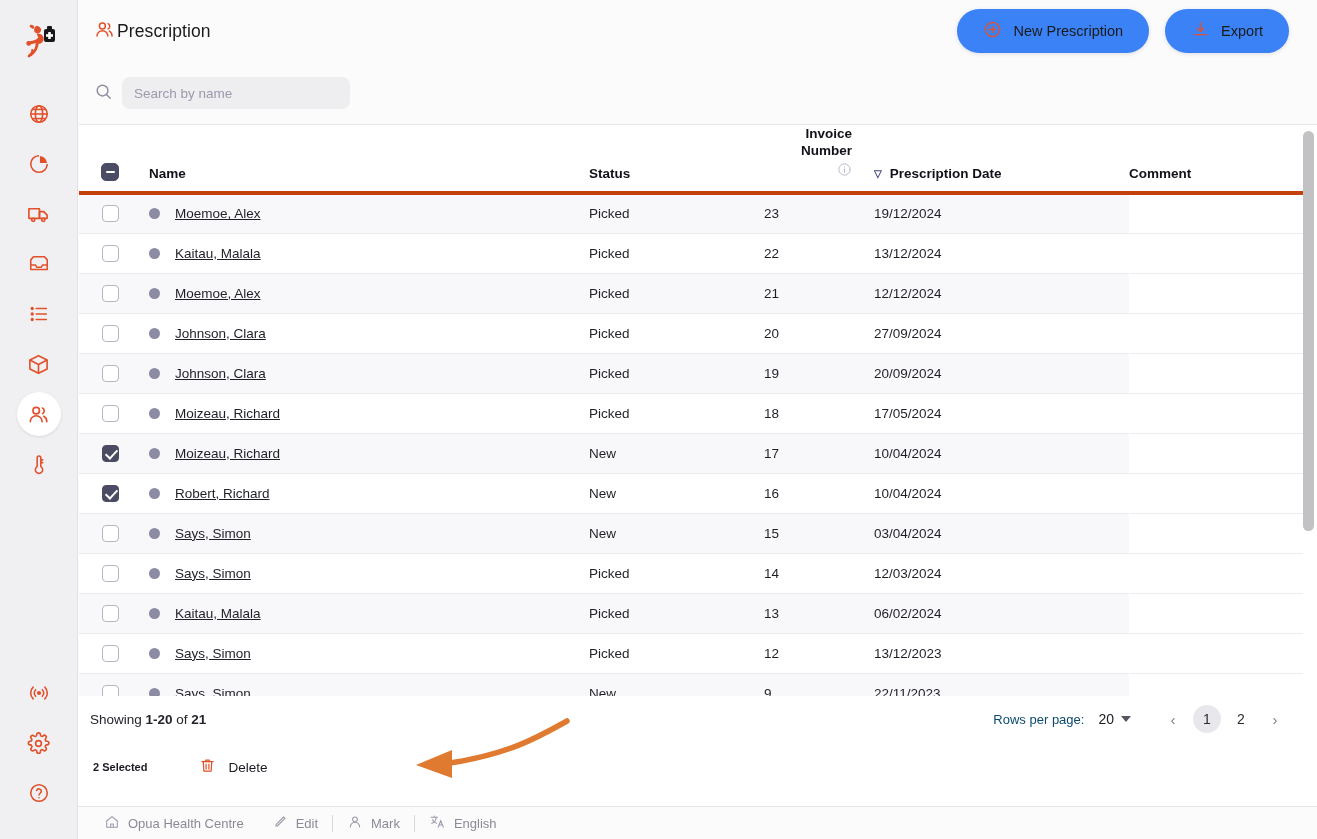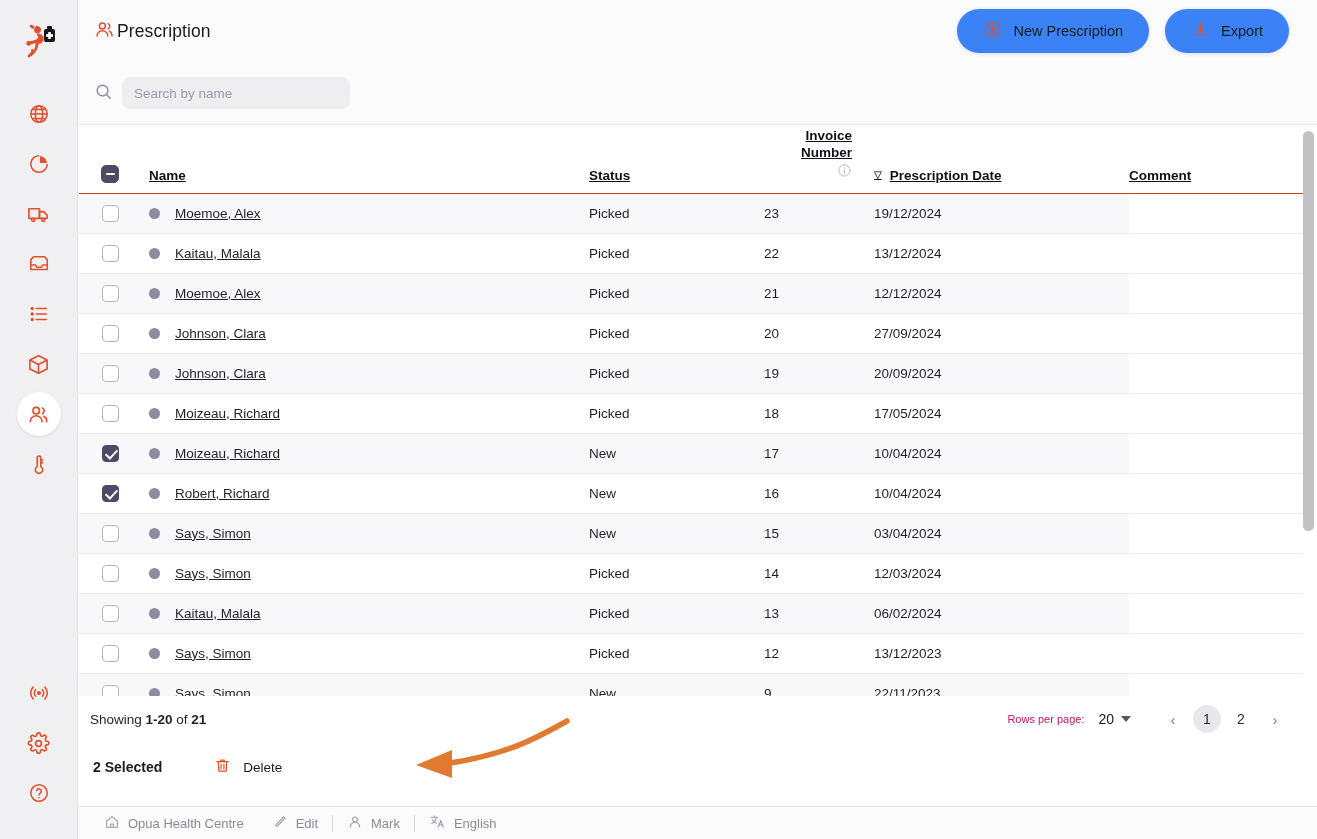--- a/index.html
+++ b/index.html
@@ -73,22 +73,21 @@
   col.c-chk   { width: 62px; }
   col.c-name  { width: 448px; }
   col.c-stat  { width: 175px; }
   col.c-inv   { width: 110px; }
   col.c-date  { width: 255px; }
   col.c-cmt   { width: 198px; }
 
   thead th {
     background: #ffffff; font-size: 13.5px; font-weight: bold; color: #11111a;
     vertical-align: bottom; padding: 0 0 10px 0; height: 68px;
-    border-bottom: 1px solid #c2410c;
-    text-decoration: underline;
+    border-bottom: 4px solid #c2410c;
   }
   th.h-name { text-align: left; padding-left: 8px; }
   th.h-stat { text-align: left; }
   th.h-inv  { text-align: right; padding-right: 22px; position: relative; }
   th.h-date { text-align: left; }
   th.h-cmt  { text-align: left; }
   .inv-head { display: flex; flex-direction: column; align-items: flex-end; line-height: 1.28; }
   .inv-info { margin-top: 2px; }
   .date-head { display: flex; align-items: center; gap: 8px; }
   .sort-tri { color: #3d4a7a; font-size: 10px; line-height: 1; }
@@ -129,31 +128,31 @@
     position: absolute; left: 0; top: 0; width: 11px; height: 400px;
     background: #c2c2c4; border-radius: 6px;
   }
 
   
   .footer { flex: 0 0 110px; background: #ffffff; position: relative; padding-left: 12px; }
   .footer-row1 { height: 46px; display: flex; align-items: center; }
   .showing { font-size: 13.5px; color: #24242c; }
   .showing b { font-weight: bold; }
   .pager { margin-left: auto; display: flex; align-items: center; gap: 14px; padding-right: 28px; }
-  .rpp-label { font-size: 11px; color: #be185d; }
+  .rpp-label { font-size: 13px; color: #0c4a6e; }
   .rpp-val { font-size: 14px; color: #1a1a22; display: flex; align-items: center; gap: 7px; cursor: pointer; }
   .caret { width: 0; height: 0; border-left: 5px solid transparent; border-right: 5px solid transparent;
            border-top: 6px solid #55555f; }
   .pages { display: flex; align-items: center; gap: 6px; margin-left: 14px; }
   .pg { min-width: 28px; height: 28px; border-radius: 50%; display: flex; align-items: center;
         justify-content: center; font-size: 14px; color: #2a2a33; cursor: pointer; }
   .pg.active { background: #e8e8ec; }
   .pg.arrow { color: #7b7b88; font-size: 15px; }
   .footer-row2 { height: 50px; display: flex; align-items: center; gap: 52px; padding-left: 3px; }
-  .selected-count { font-size: 14px; font-weight: bold; color: #1a1a22; }
+  .selected-count { font-size: 11px; font-weight: bold; color: #1a1a22; }
   .delete-btn { display: flex; align-items: center; gap: 12px; cursor: pointer; font-size: 13.5px; color: #1a1a22; }
 
   
   .annot { position: absolute; left: 312px; top: 706px; width: 200px; height: 80px; pointer-events: none; }
 
   
   .statusbar {
     flex: 0 0 33px; border-top: 1px solid #e6e6ea; background: #fbfbfc;
     display: flex; align-items: center; gap: 0; padding-left: 12px;
   }

